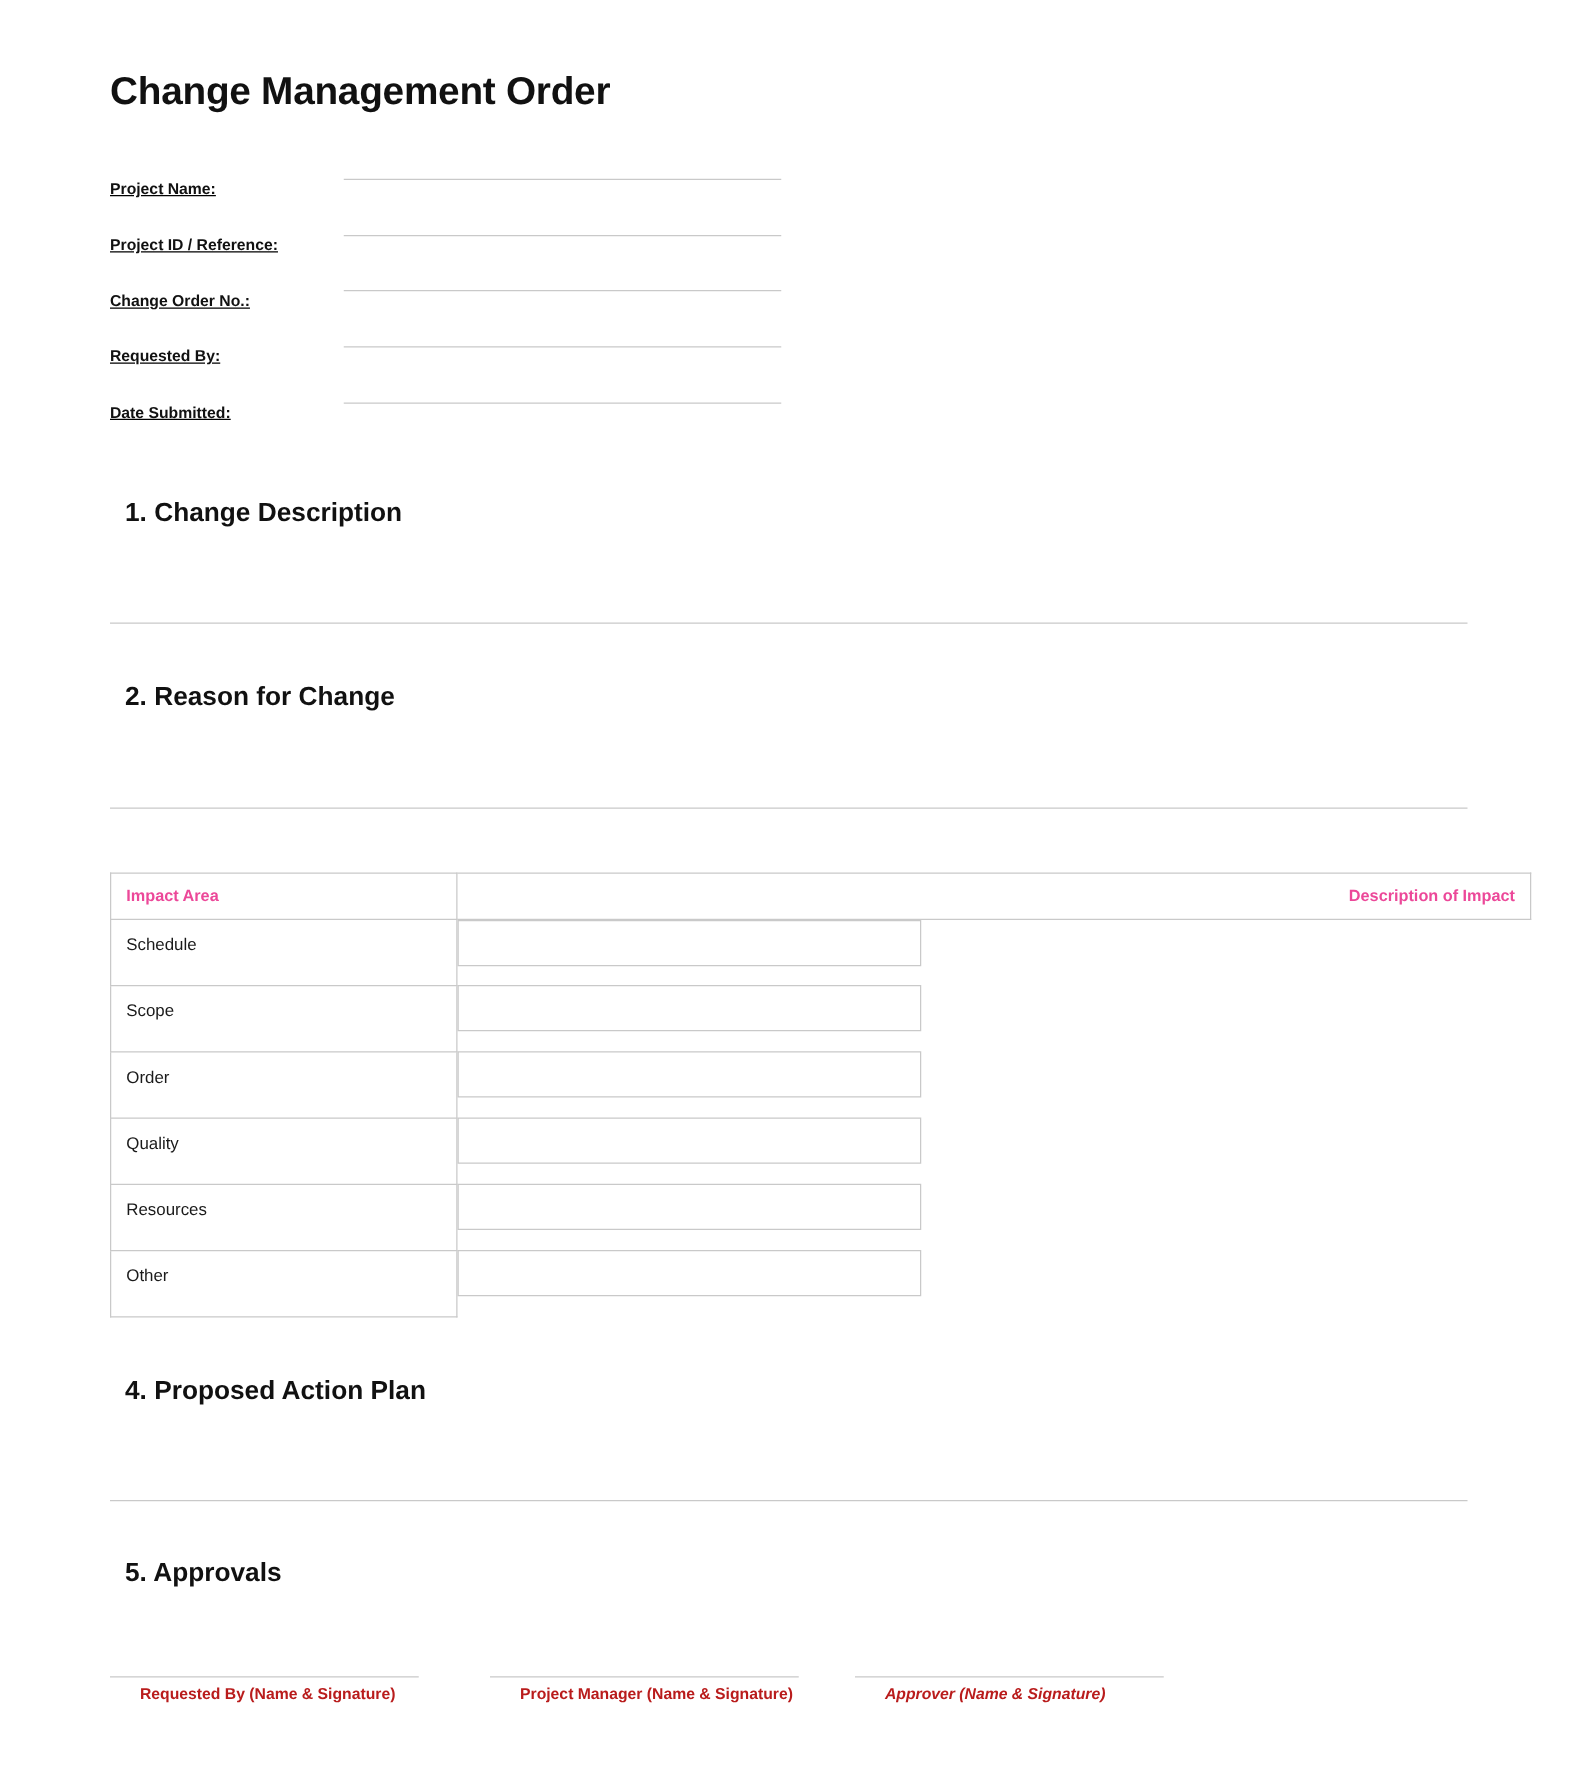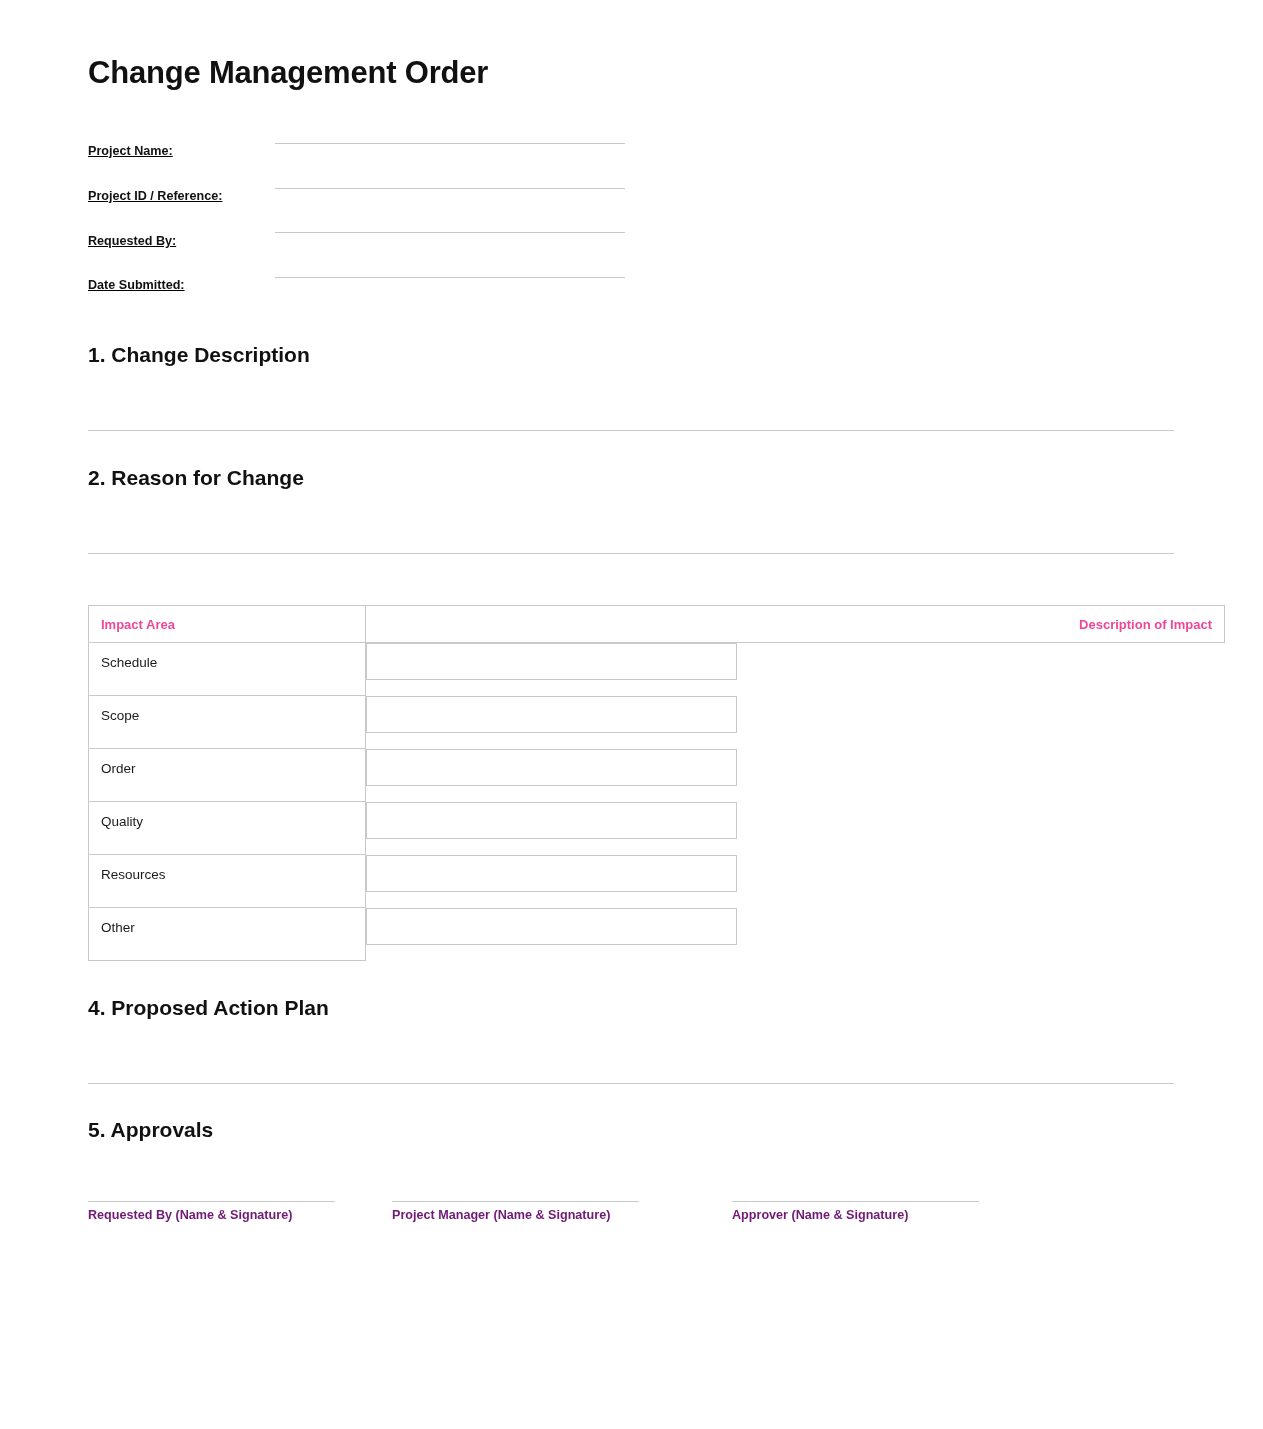--- a/index.html
+++ b/index.html
@@ -57,21 +57,21 @@
     position: absolute;
     left: 187px;      
     width: 350px;     
     height: 1px;
     background: #c9c9c9;
     top: 14px;
   }
 
   
   .section-heading {
-    margin: 0;
+    margin: 12px;
     font-size: 21px;
     font-weight: bold;
     color: #111111;
     line-height: 1.25;
   }
   .section-body {
     height: 62px;
   }
   .section-rule {
     height: 1px;
@@ -143,22 +143,23 @@
   }
   .sig-line {
     width: 247px;
     height: 1px;
     background: #c9c9c9;
   }
   .sig-caption {
     margin-top: 6px;
     font-size: 12.6px;
     font-weight: bold;
-    color: #701a75;
+    color: #b91c1c;
     white-space: nowrap;
+    margin-left: 24px;
   }
 </style>
 </head>
 <body>
 
 <div class="page">
 
   <h1 class="doc-title">Change Management Order</h1>
 
   <div class="meta-block">
@@ -166,20 +167,24 @@
     <div class="meta-row">
       <span class="meta-label">Project Name:</span>
       <span class="meta-rule"></span>
     </div>
 
     <div class="meta-row">
       <span class="meta-label">Project ID / Reference:</span>
       <span class="meta-rule"></span>
     </div>
 
+    <div class="meta-row">
+      <span class="meta-label">Change Order No.:</span>
+      <span class="meta-rule"></span>
+    </div>
 
     <div class="meta-row">
       <span class="meta-label">Requested By:</span>
       <span class="meta-rule"></span>
     </div>
 
     <div class="meta-row">
       <span class="meta-label">Date Submitted:</span>
       <span class="meta-rule"></span>
     </div>
@@ -257,19 +262,19 @@
 
   <div class="approvals-wrap">
     <div class="sig-col" style="left:0px;">
       <div class="sig-line"></div>
       <div class="sig-caption">Requested By (Name &amp; Signature)</div>
     </div>
     <div class="sig-col" style="left:304px;">
       <div class="sig-line"></div>
       <div class="sig-caption">Project Manager (Name &amp; Signature)</div>
     </div>
-    <div class="sig-col" style="left:644px;">
+    <div class="sig-col" style="left:596px;font-style:italic;">
       <div class="sig-line"></div>
       <div class="sig-caption">Approver (Name &amp; Signature)</div>
     </div>
   </div>
 
 </div>
 
 </body></html>

